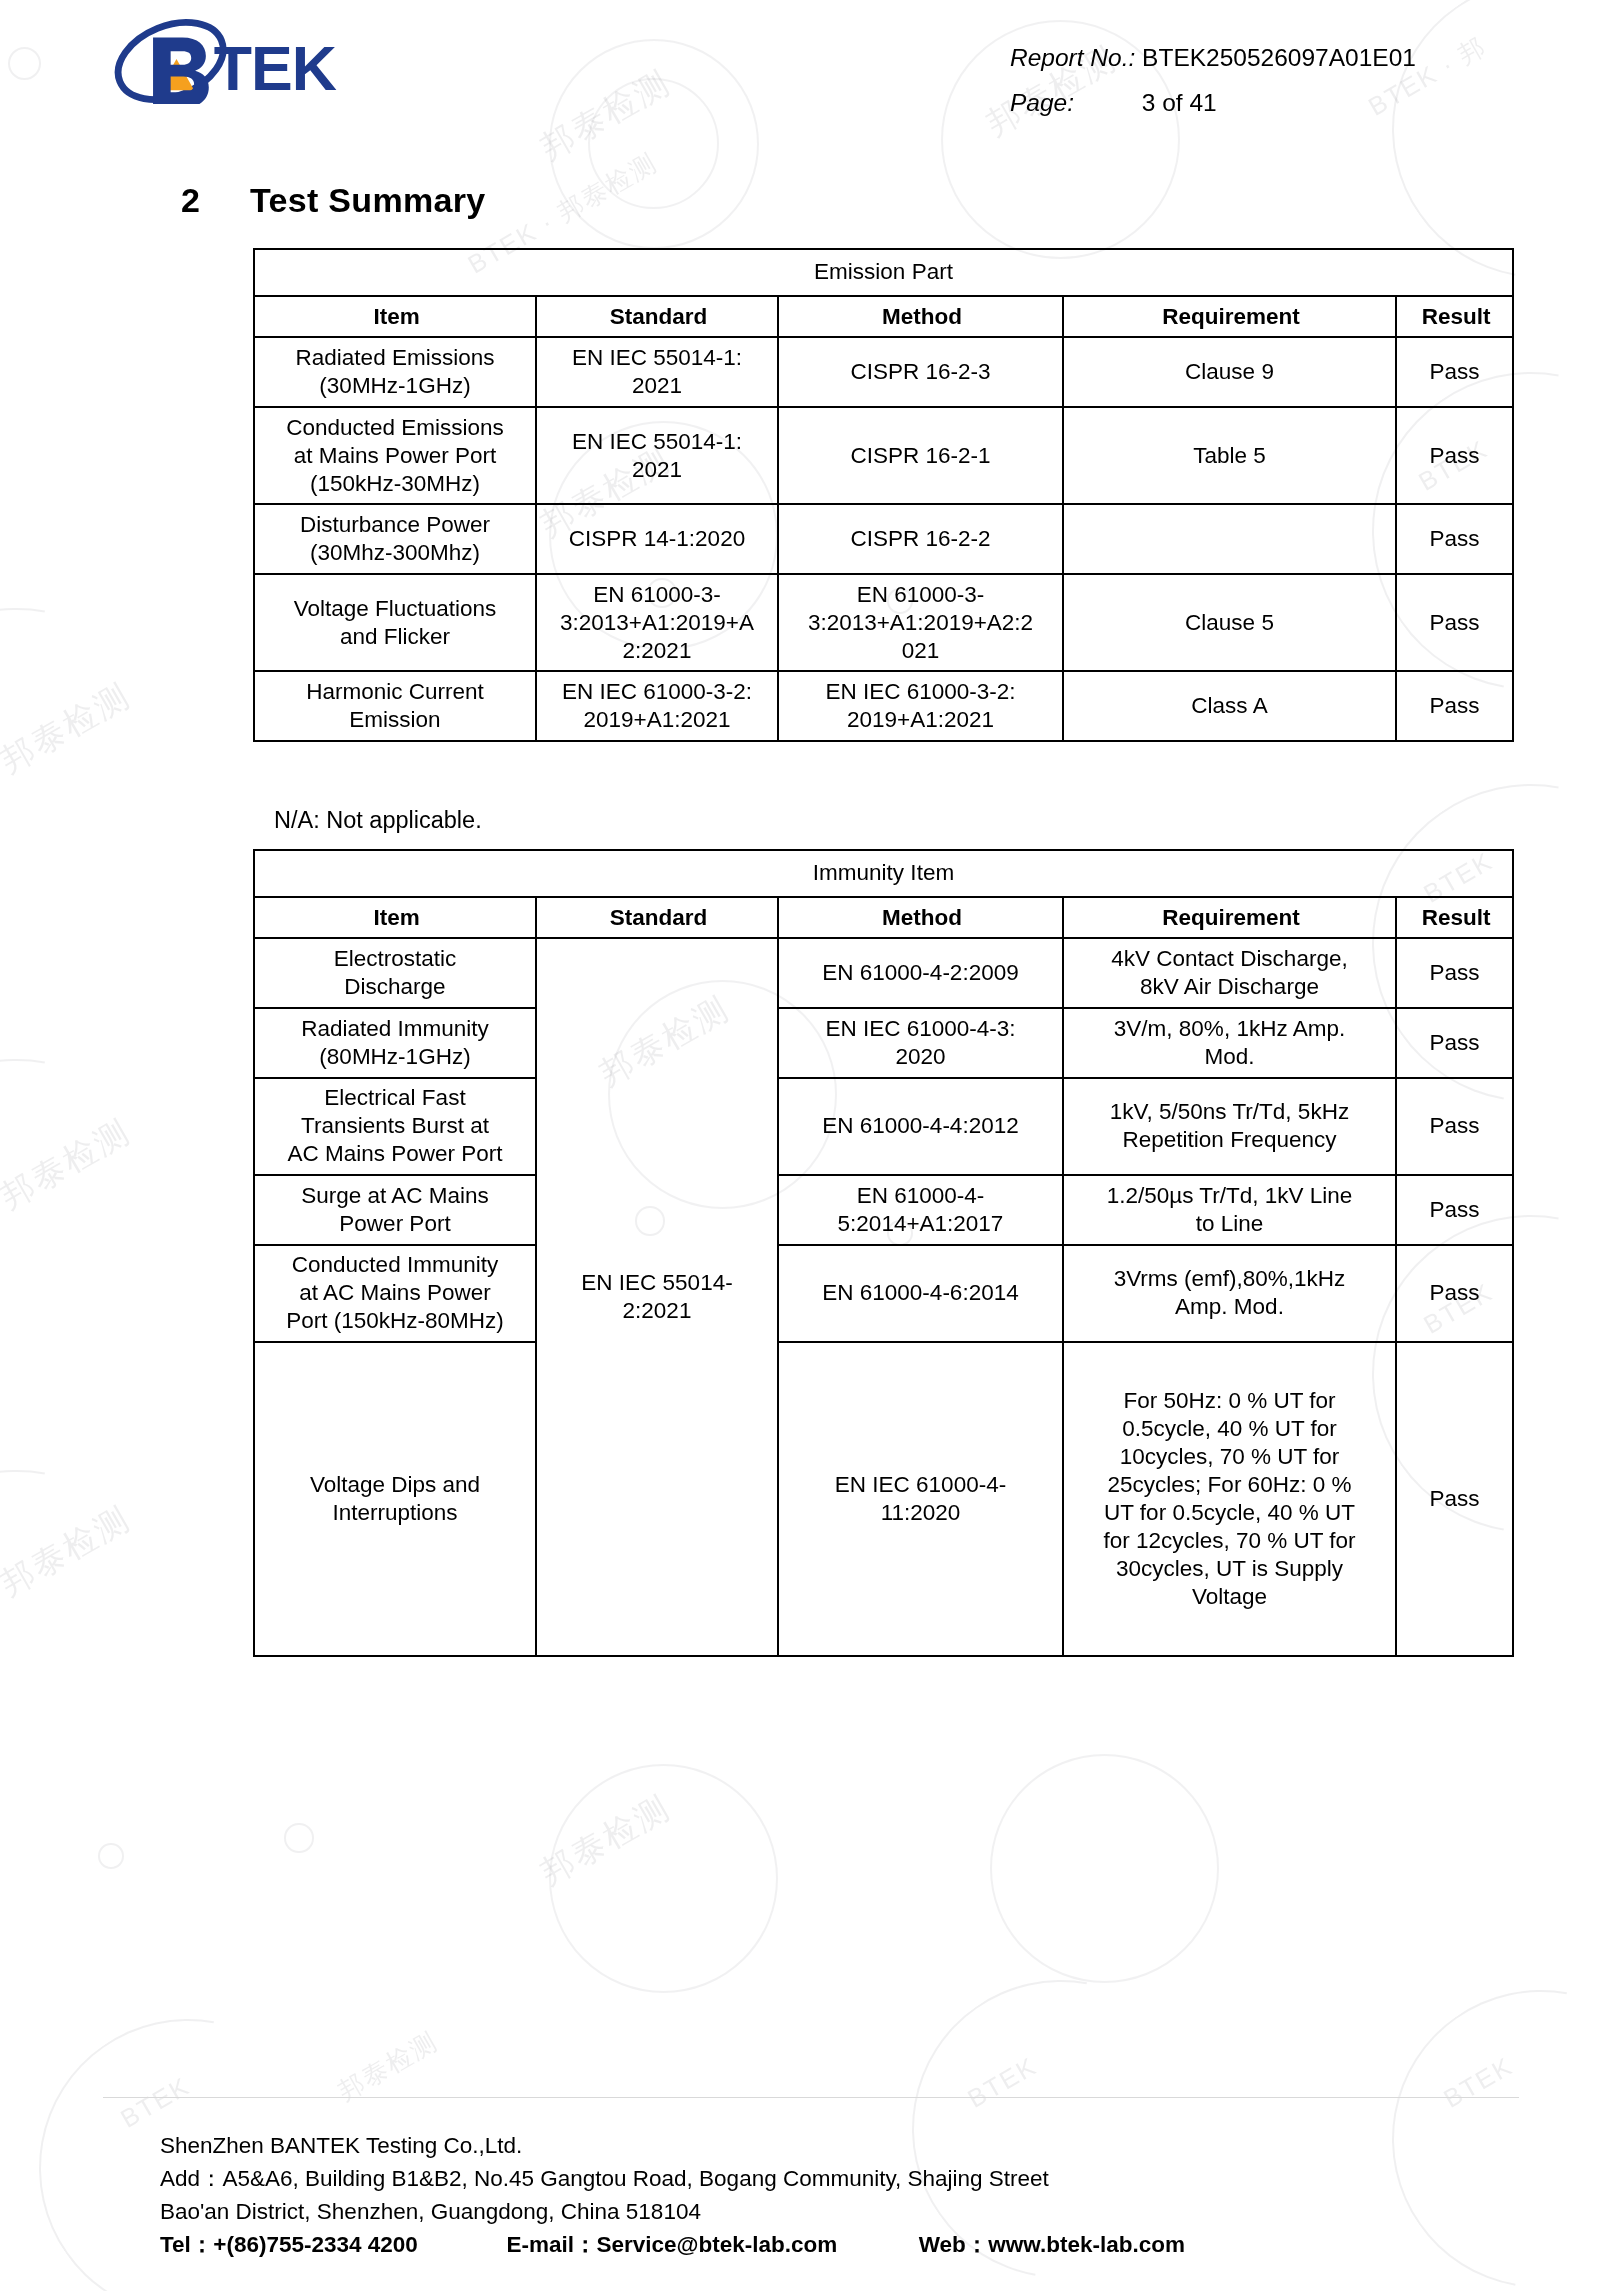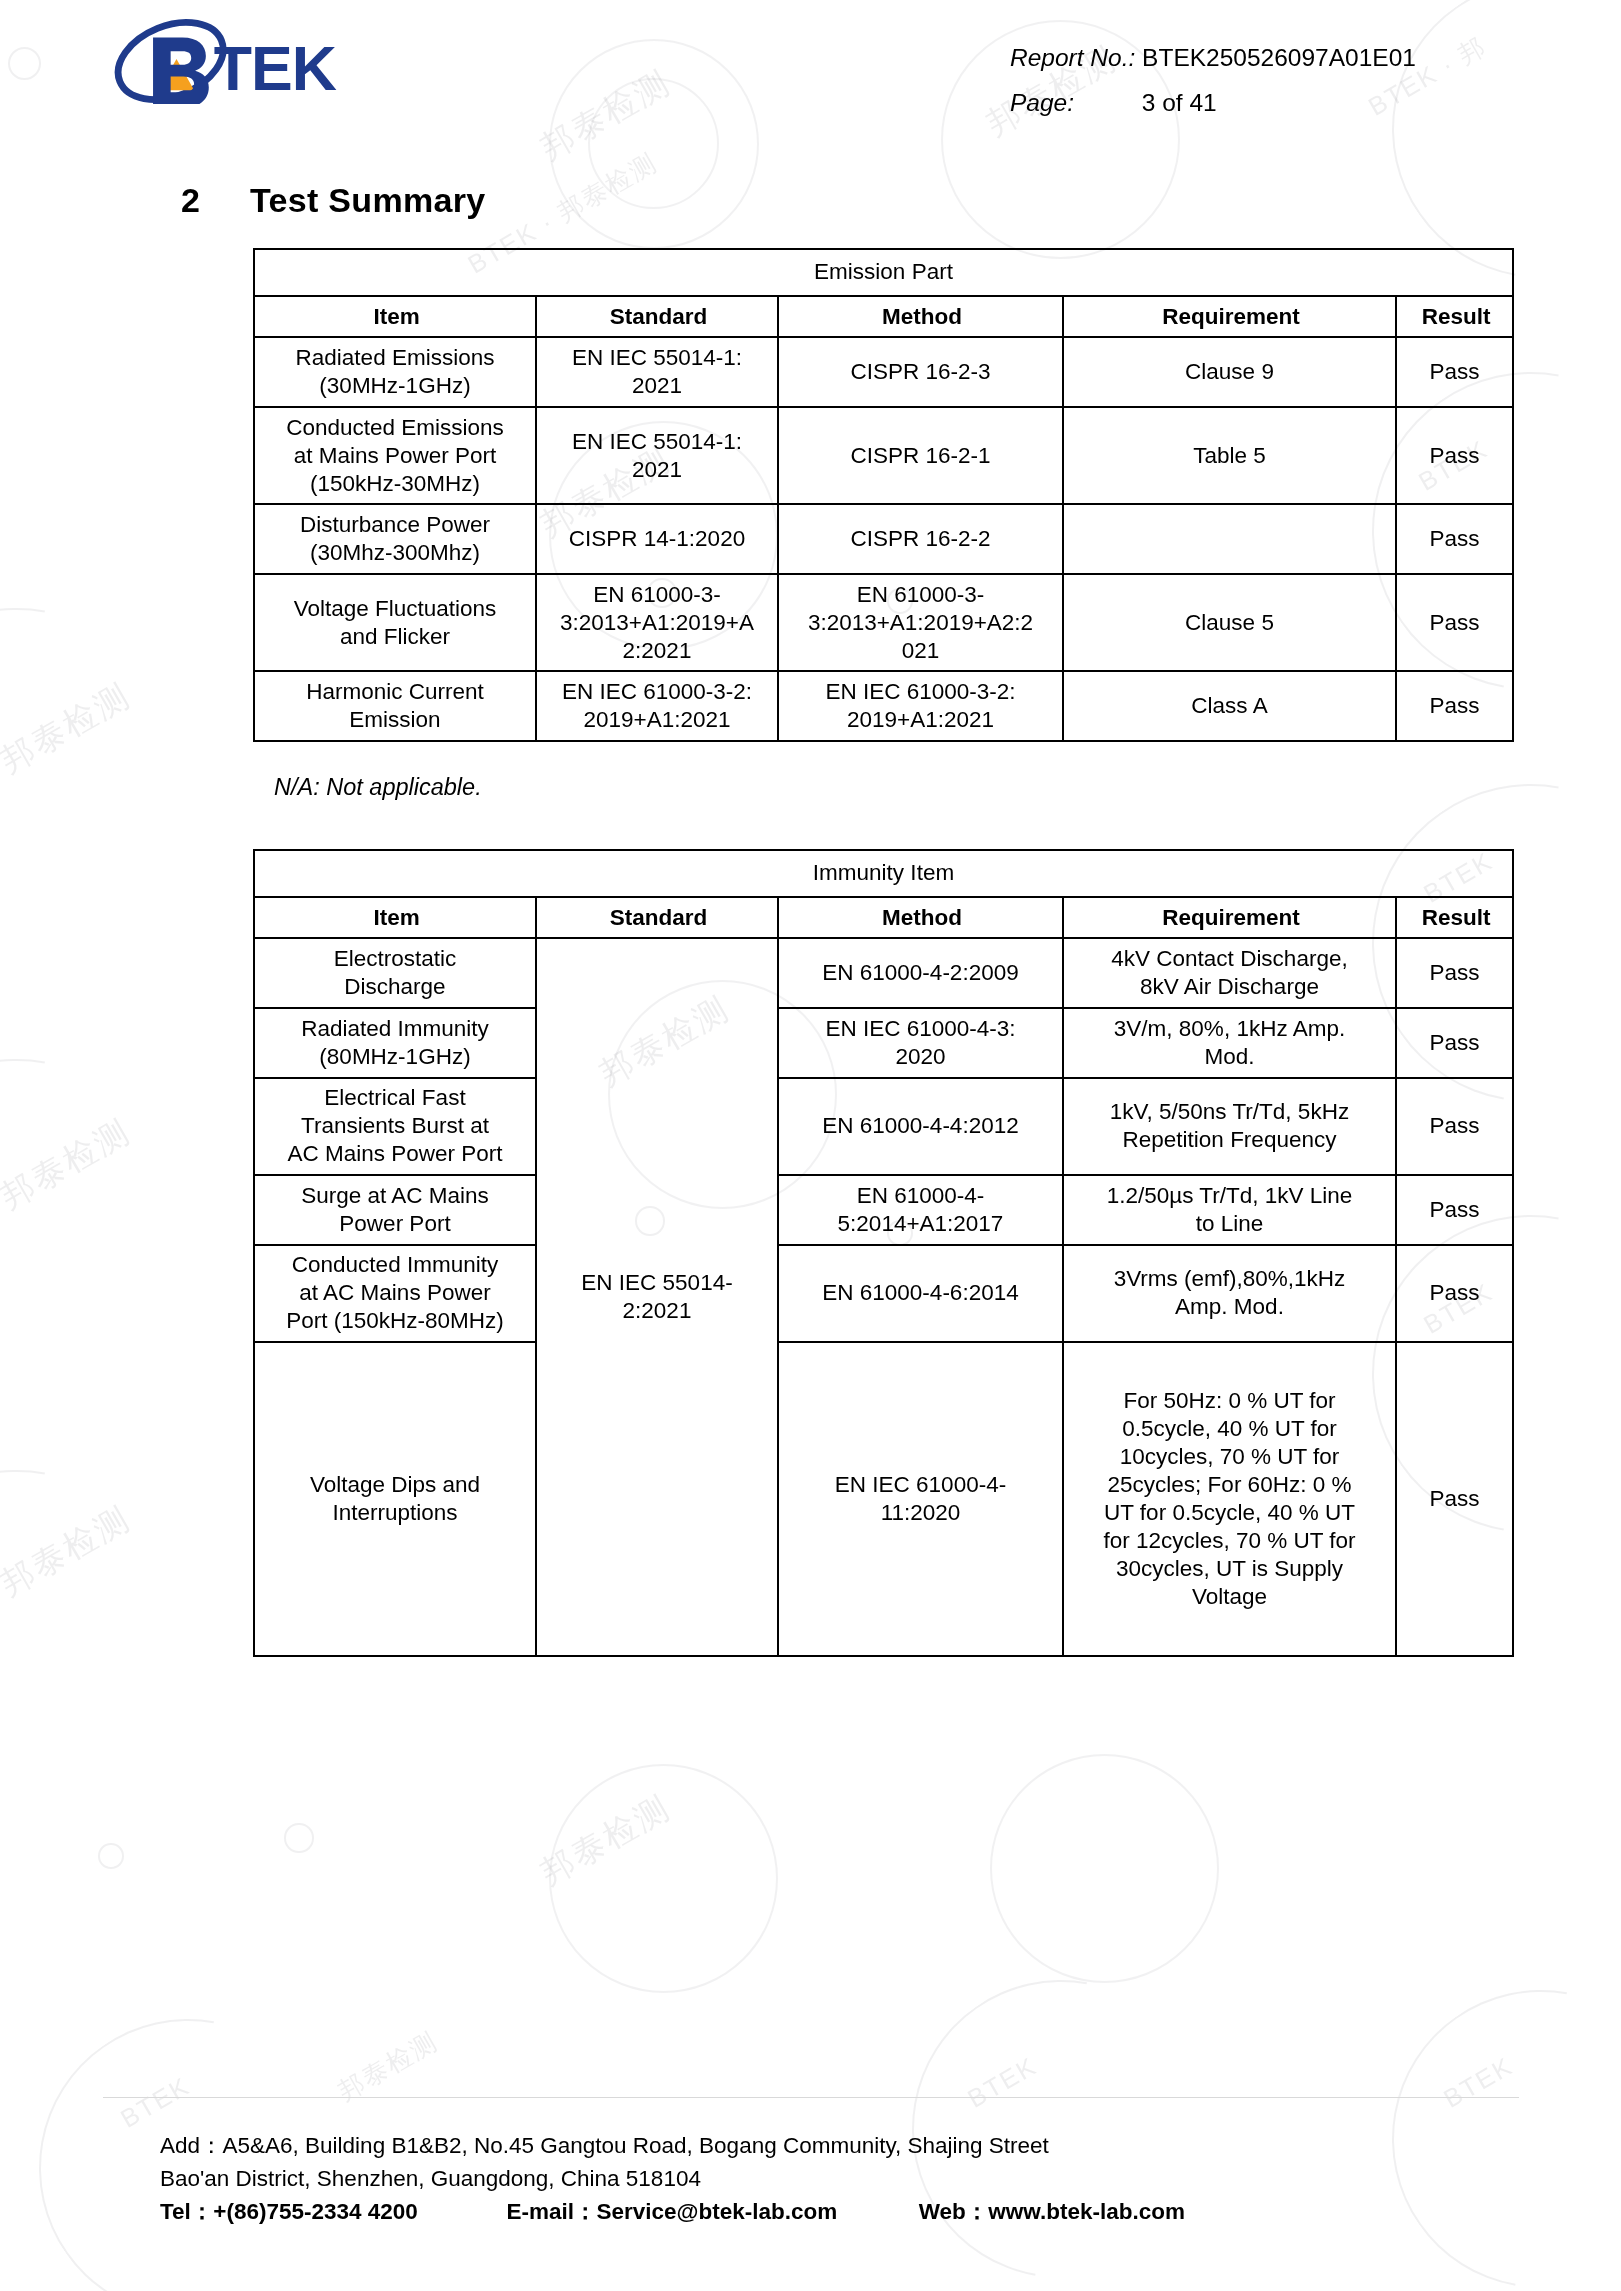--- a/index.html
+++ b/index.html
@@ -264,21 +264,21 @@
       <tr>
         <td>Harmonic Current<br>Emission</td>
         <td>EN IEC 61000-3-2:<br>2019+A1:2021</td>
         <td>EN IEC 61000-3-2:<br>2019+A1:2021</td>
         <td>Class A</td>
         <td>Pass</td>
       </tr>
     </tbody>
   </table>
 
-  <div class="na-note" style="left:274px;top:774px;font-style:italic;">N/A: Not applicable.</div>
+  <div class="na-note" style="left:274px;top:807px;">N/A: Not applicable.</div>
 
   <table class="rpt" id="immunity-table">
     <colgroup>
       <col class="col-item">
         <col class="col-std">
         <col class="col-method">
         <col class="col-req">
         <col class="col-result">
     </colgroup>
     <tbody>
@@ -329,20 +329,21 @@
         <td>EN IEC 61000-4-<br>11:2020</td>
         <td>For 50Hz: 0 % UT for<br>0.5cycle, 40 % UT for<br>10cycles, 70 % UT for<br>25cycles; For 60Hz: 0 %<br>UT for 0.5cycle, 40 % UT<br>for 12cycles, 70 % UT for<br>30cycles, UT is Supply<br>Voltage</td>
         <td>Pass</td>
       </tr>
     </tbody>
   </table>
 
   <div class="footer">
     <div class="footer-rule"></div>
     <div class="footer-text">
+      <div class="f-line">ShenZhen BANTEK Testing Co.,Ltd.</div>
       <div class="f-line">Add：A5&amp;A6, Building B1&amp;B2, No.45 Gangtou Road, Bogang Community, Shajing Street</div>
       <div class="f-line">Bao'an District, Shenzhen, Guangdong, China 518104</div>
       <div class="f-line">
         <span class="f-inline">Tel：+(86)755-2334 4200</span>
         <span class="f-gap1"></span>
         <span class="f-inline">E-mail：Service@btek-lab.com</span>
         <span class="f-gap2"></span>
         <span class="f-inline">Web：www.btek-lab.com</span>
       </div>
     </div>

